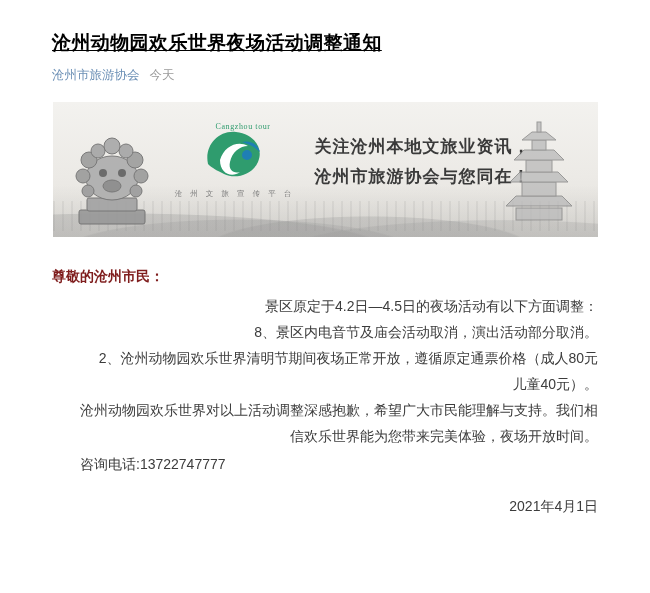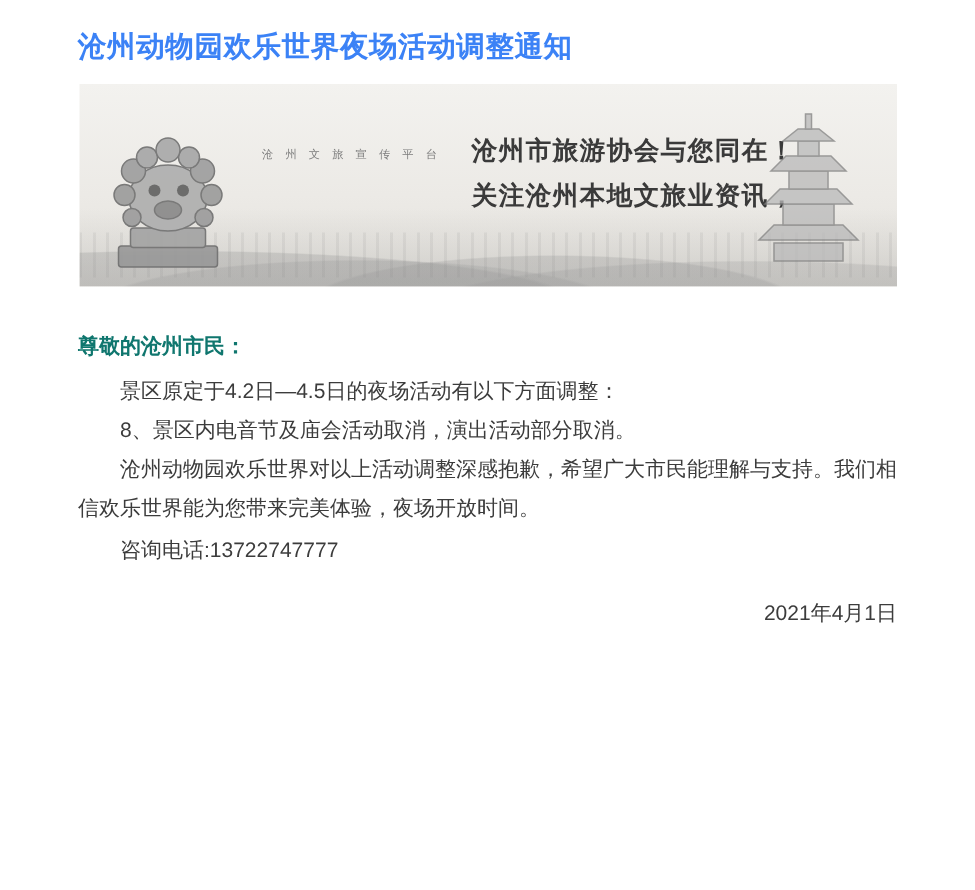--- a/index.html
+++ b/index.html
@@ -17,24 +17,25 @@
   .page {
     position: relative;
     width: 650px;
     height: 593px;
     box-sizing: border-box;
     padding: 18px 52px 0 52px;
   }
   .article-title {
     font-size: 19px;
     font-weight: bold;
-    color: #3b82f6;
+    color: #000000;
     line-height: 28px;
     letter-spacing: 0.4px;
-    margin: 0 0 10px 0;
+    margin: 11px 0 10px 0;
+    text-decoration: underline;
   }
   .meta-row {
     display: flex;
     align-items: center;
     gap: 10px;
     margin-bottom: 18px;
   }
   .meta-account {
     font-size: 12.5px;
     color: #6b8fb5;
@@ -118,21 +119,21 @@
     font-family: "Liberation Serif", serif;
   }
   .logo-cn {
     margin-top: 2px;
     font-size: 17px;
     font-weight: bold;
     color: #2f9c6e;
     letter-spacing: 2px;
   }
   .logo-sub {
-    margin-top: 20px;
+    margin-top: 5px;
     font-size: 7.5px;
     color: #7d7d7d;
     letter-spacing: 3px;
   }
   .banner-text {
     position: absolute;
     left: 262px;
     top: 30px;
     width: 250px;
   }
@@ -144,44 +145,49 @@
     line-height: 30px;
     letter-spacing: 1px;
   }
   .content {
     font-size: 14px;
     line-height: 26px;
     color: #3c3c3c;
   }
   .salutation {
     font-weight: bold;
-    color: #0f766e;
+    color: #7f1d1d;
     margin: 0 0 4px 0;
   }
   .para {
     margin: 0;
     text-indent: 2em;
+    text-align: right;
   }
   .phone {
     margin: 2px 0 0 0;
     text-indent: 2em;
   }
   .sign {
     margin-top: 16px;
     text-align: right;
     line-height: 26px;
   }
 </style>
 </head>
 <body>
 
 <div class="page">
 
   <h1 class="article-title">沧州动物园欢乐世界夜场活动调整通知</h1>
 
+  <div class="meta-row">
+    <span class="meta-account">沧州市旅游协会</span>
+    <span class="meta-date">今天</span>
+  </div>
 
   <div class="banner">
     <div class="banner-wave"></div>
 
     <svg class="banner-lion" viewBox="0 0 98 108">
       <g fill="#8e8e8e" stroke="#6f6f6f" stroke-width="1">
         <rect x="14" y="92" width="66" height="14" rx="2" fill="#9a9a9a"></rect>
         <rect x="22" y="80" width="50" height="13" rx="2" fill="#a5a5a5"></rect>
         <ellipse cx="47" cy="60" rx="26" ry="22" fill="#b0b0b0"></ellipse>
         <circle cx="38" cy="55" r="4" fill="#5f5f5f" stroke="none"></circle>
@@ -193,26 +199,36 @@
         <circle cx="61" cy="33" r="7" fill="#a8a8a8"></circle>
         <circle cx="47" cy="28" r="8" fill="#ababab"></circle>
         <circle cx="18" cy="58" r="7" fill="#9d9d9d"></circle>
         <circle cx="76" cy="58" r="7" fill="#9d9d9d"></circle>
         <circle cx="23" cy="73" r="6" fill="#9d9d9d"></circle>
         <circle cx="71" cy="73" r="6" fill="#9d9d9d"></circle>
       </g>
     </svg>
 
     <div class="banner-logo">
+      <div class="logo-mark">
+        <svg viewBox="0 0 74 60" width="74" height="60">
+          <path d="M10 40 C6 22 20 6 38 8 C56 10 66 24 60 38 C55 50 38 56 26 50 C18 46 14 44 10 40 Z" fill="#2f9c6e"></path>
+          <path d="M22 36 C26 22 40 16 50 22 C42 22 34 28 32 38 C30 46 36 50 42 48 C34 54 22 50 22 36 Z" fill="#ffffff"></path>
+          <path d="M44 18 C52 16 60 20 62 28 C56 22 50 20 44 18 Z" fill="#1f7fb5"></path>
+          <circle cx="49" cy="31" r="5" fill="#1f7fb5"></circle>
+        </svg>
+        <div class="logo-en">Cangzhou
+tour</div>
+      </div>
       <div class="logo-sub">沧 州 文 旅 宣 传 平 台</div>
     </div>
 
     <div class="banner-text">
+      <div class="banner-line">关注沧州本地文旅业资讯，</div>
       <div class="banner-line">沧州市旅游协会与您同在！</div>
-      <div class="banner-line">关注沧州本地文旅业资讯，</div>
     </div>
 
     <svg class="banner-pagoda" viewBox="0 0 86 104">
       <g stroke="#7e7e7e" fill="#b9b9b9" stroke-width="1">
         <rect x="20" y="88" width="46" height="12"></rect>
         <path d="M10 86 L76 86 L66 76 L20 76 Z"></path>
         <rect x="26" y="62" width="34" height="14"></rect>
         <path d="M14 62 L72 62 L62 52 L24 52 Z"></path>
         <rect x="30" y="40" width="26" height="12"></rect>
         <path d="M18 40 L68 40 L58 30 L28 30 Z"></path>
@@ -220,20 +236,21 @@
         <path d="M26 20 L60 20 L50 12 L36 12 Z"></path>
         <rect x="41" y="2" width="4" height="10"></rect>
       </g>
     </svg>
   </div>
 
   <div class="content">
     <p class="salutation">尊敬的沧州市民：</p>
     <p class="para">景区原定于4.2日—4.5日的夜场活动有以下方面调整：</p>
     <p class="para">8、景区内电音节及庙会活动取消，演出活动部分取消。</p>
+    <p class="para">2、沧州动物园欢乐世界清明节期间夜场正常开放，遵循原定通票价格（成人80元　儿童40元）。</p>
     <p class="para">沧州动物园欢乐世界对以上活动调整深感抱歉，希望广大市民能理解与支持。我们相信欢乐世界能为您带来完美体验，夜场开放时间。</p>
     <p class="phone">咨询电话:13722747777</p>
 
     <div class="sign">
       <div>2021年4月1日</div>
     </div>
 
   </div>
 
 </div>

